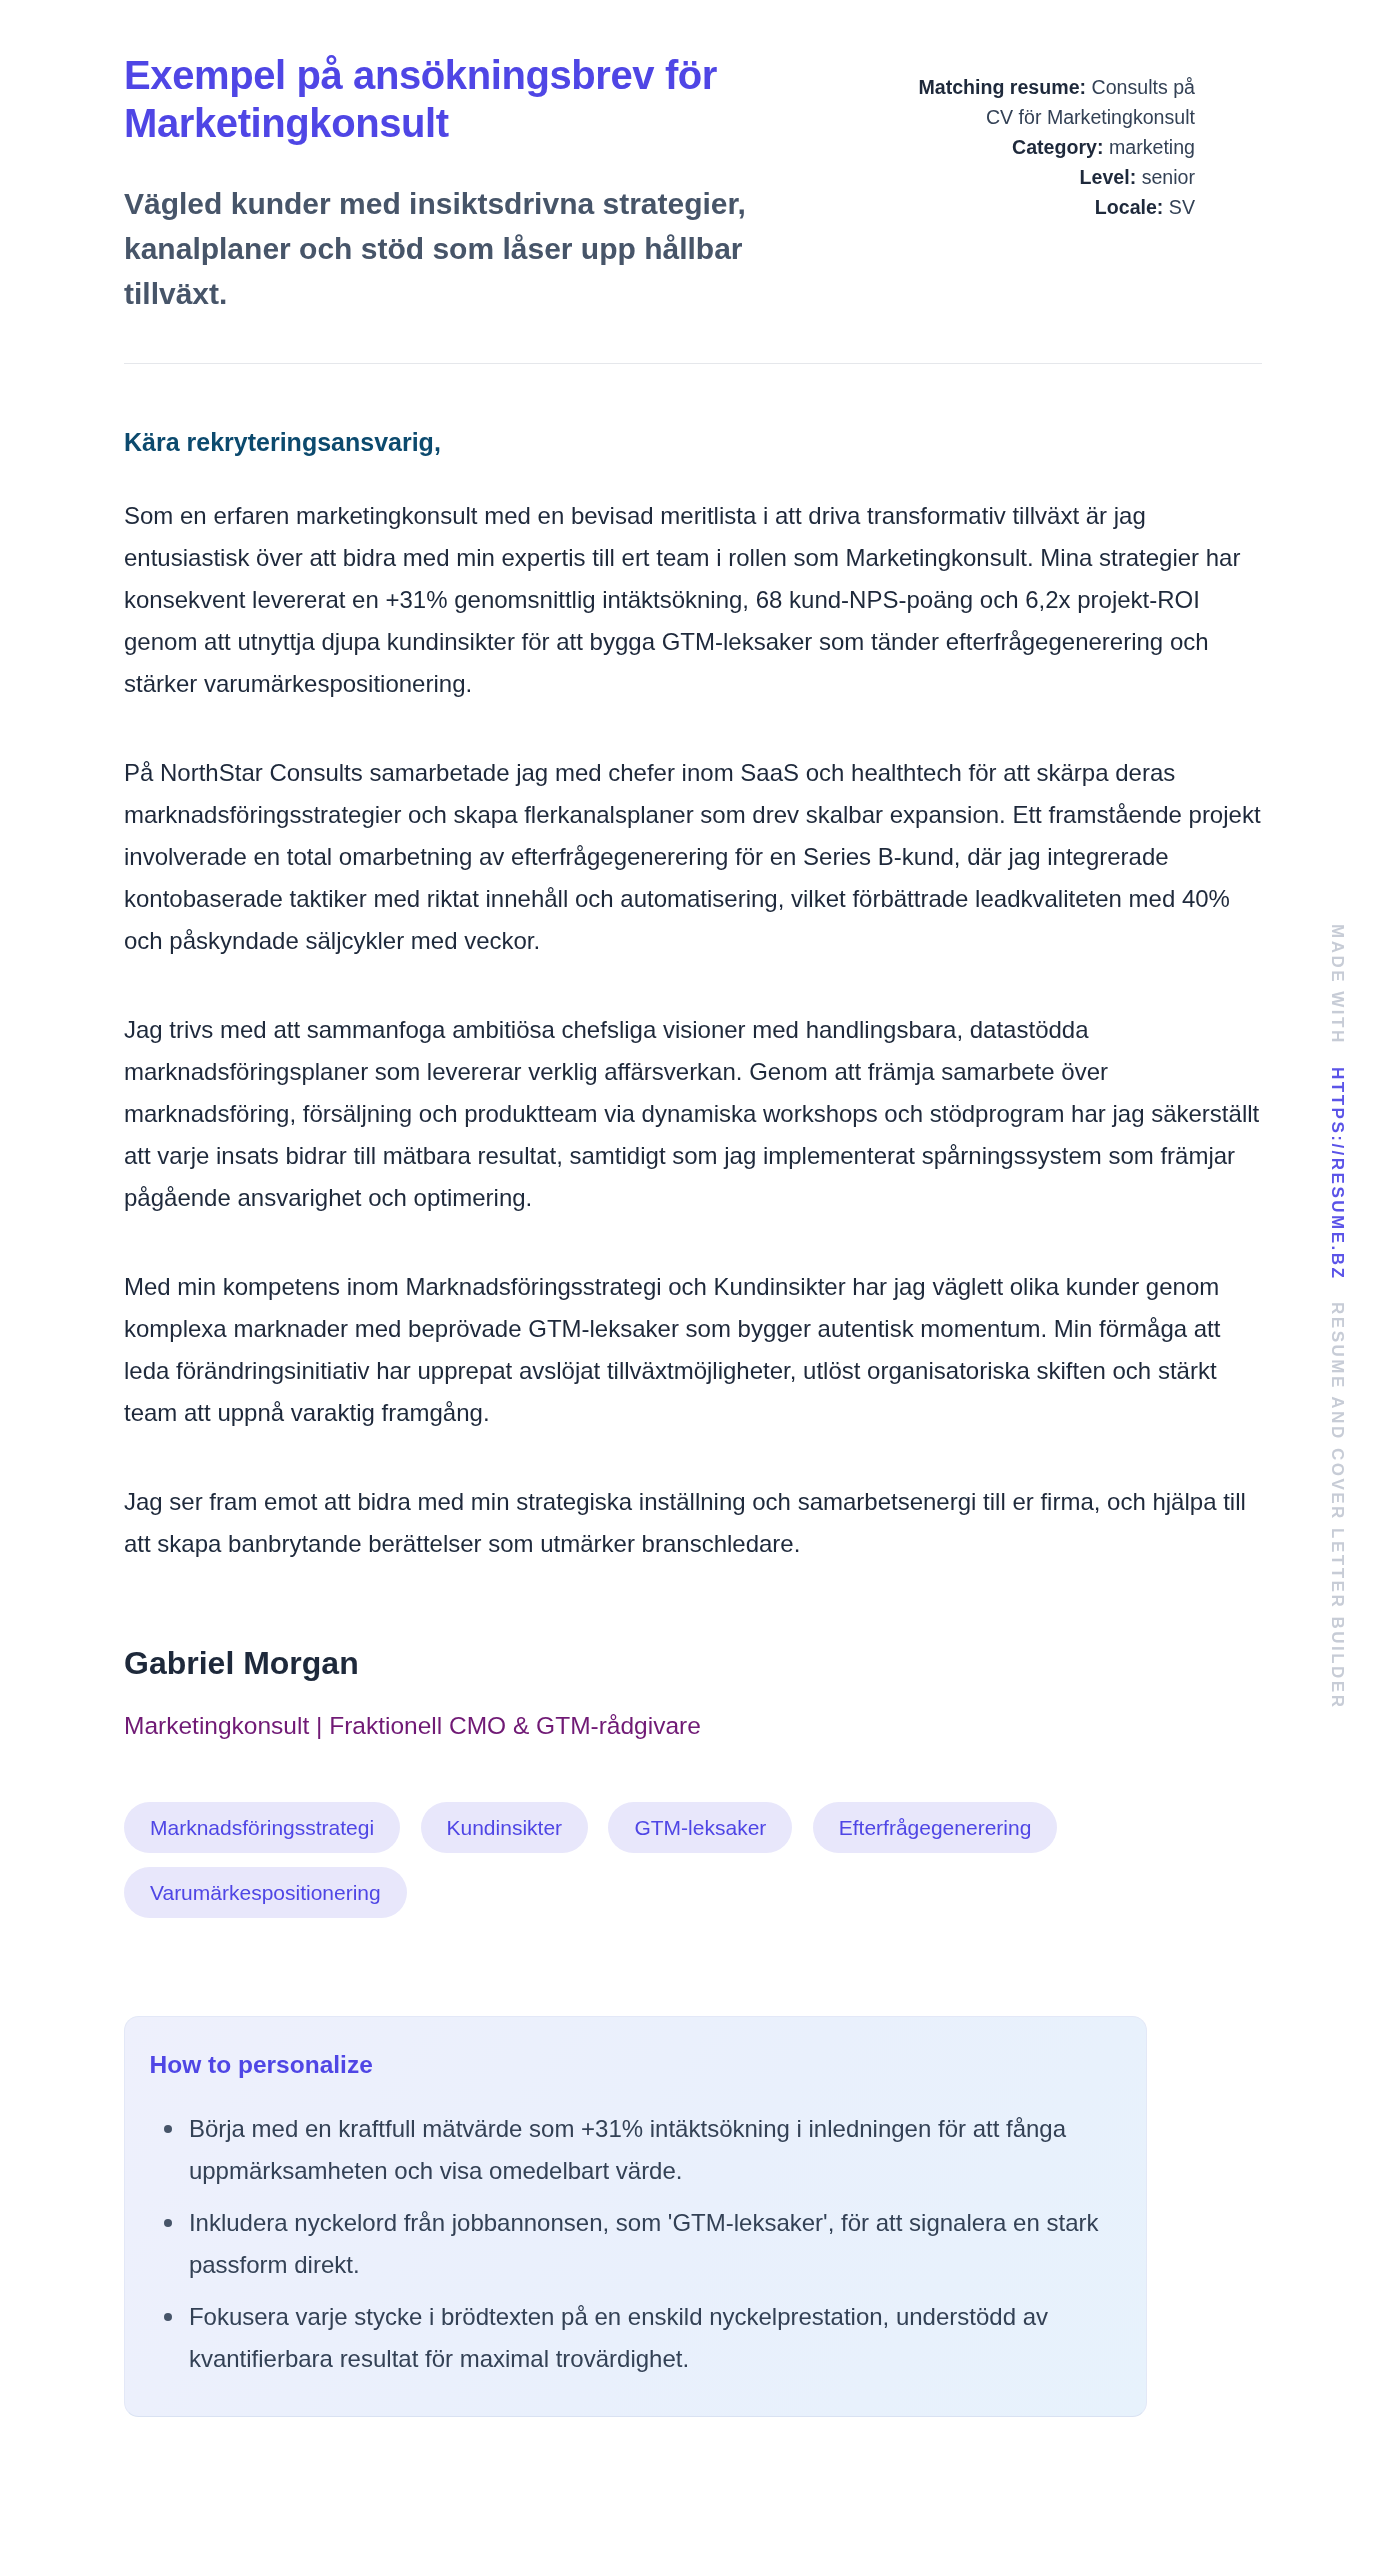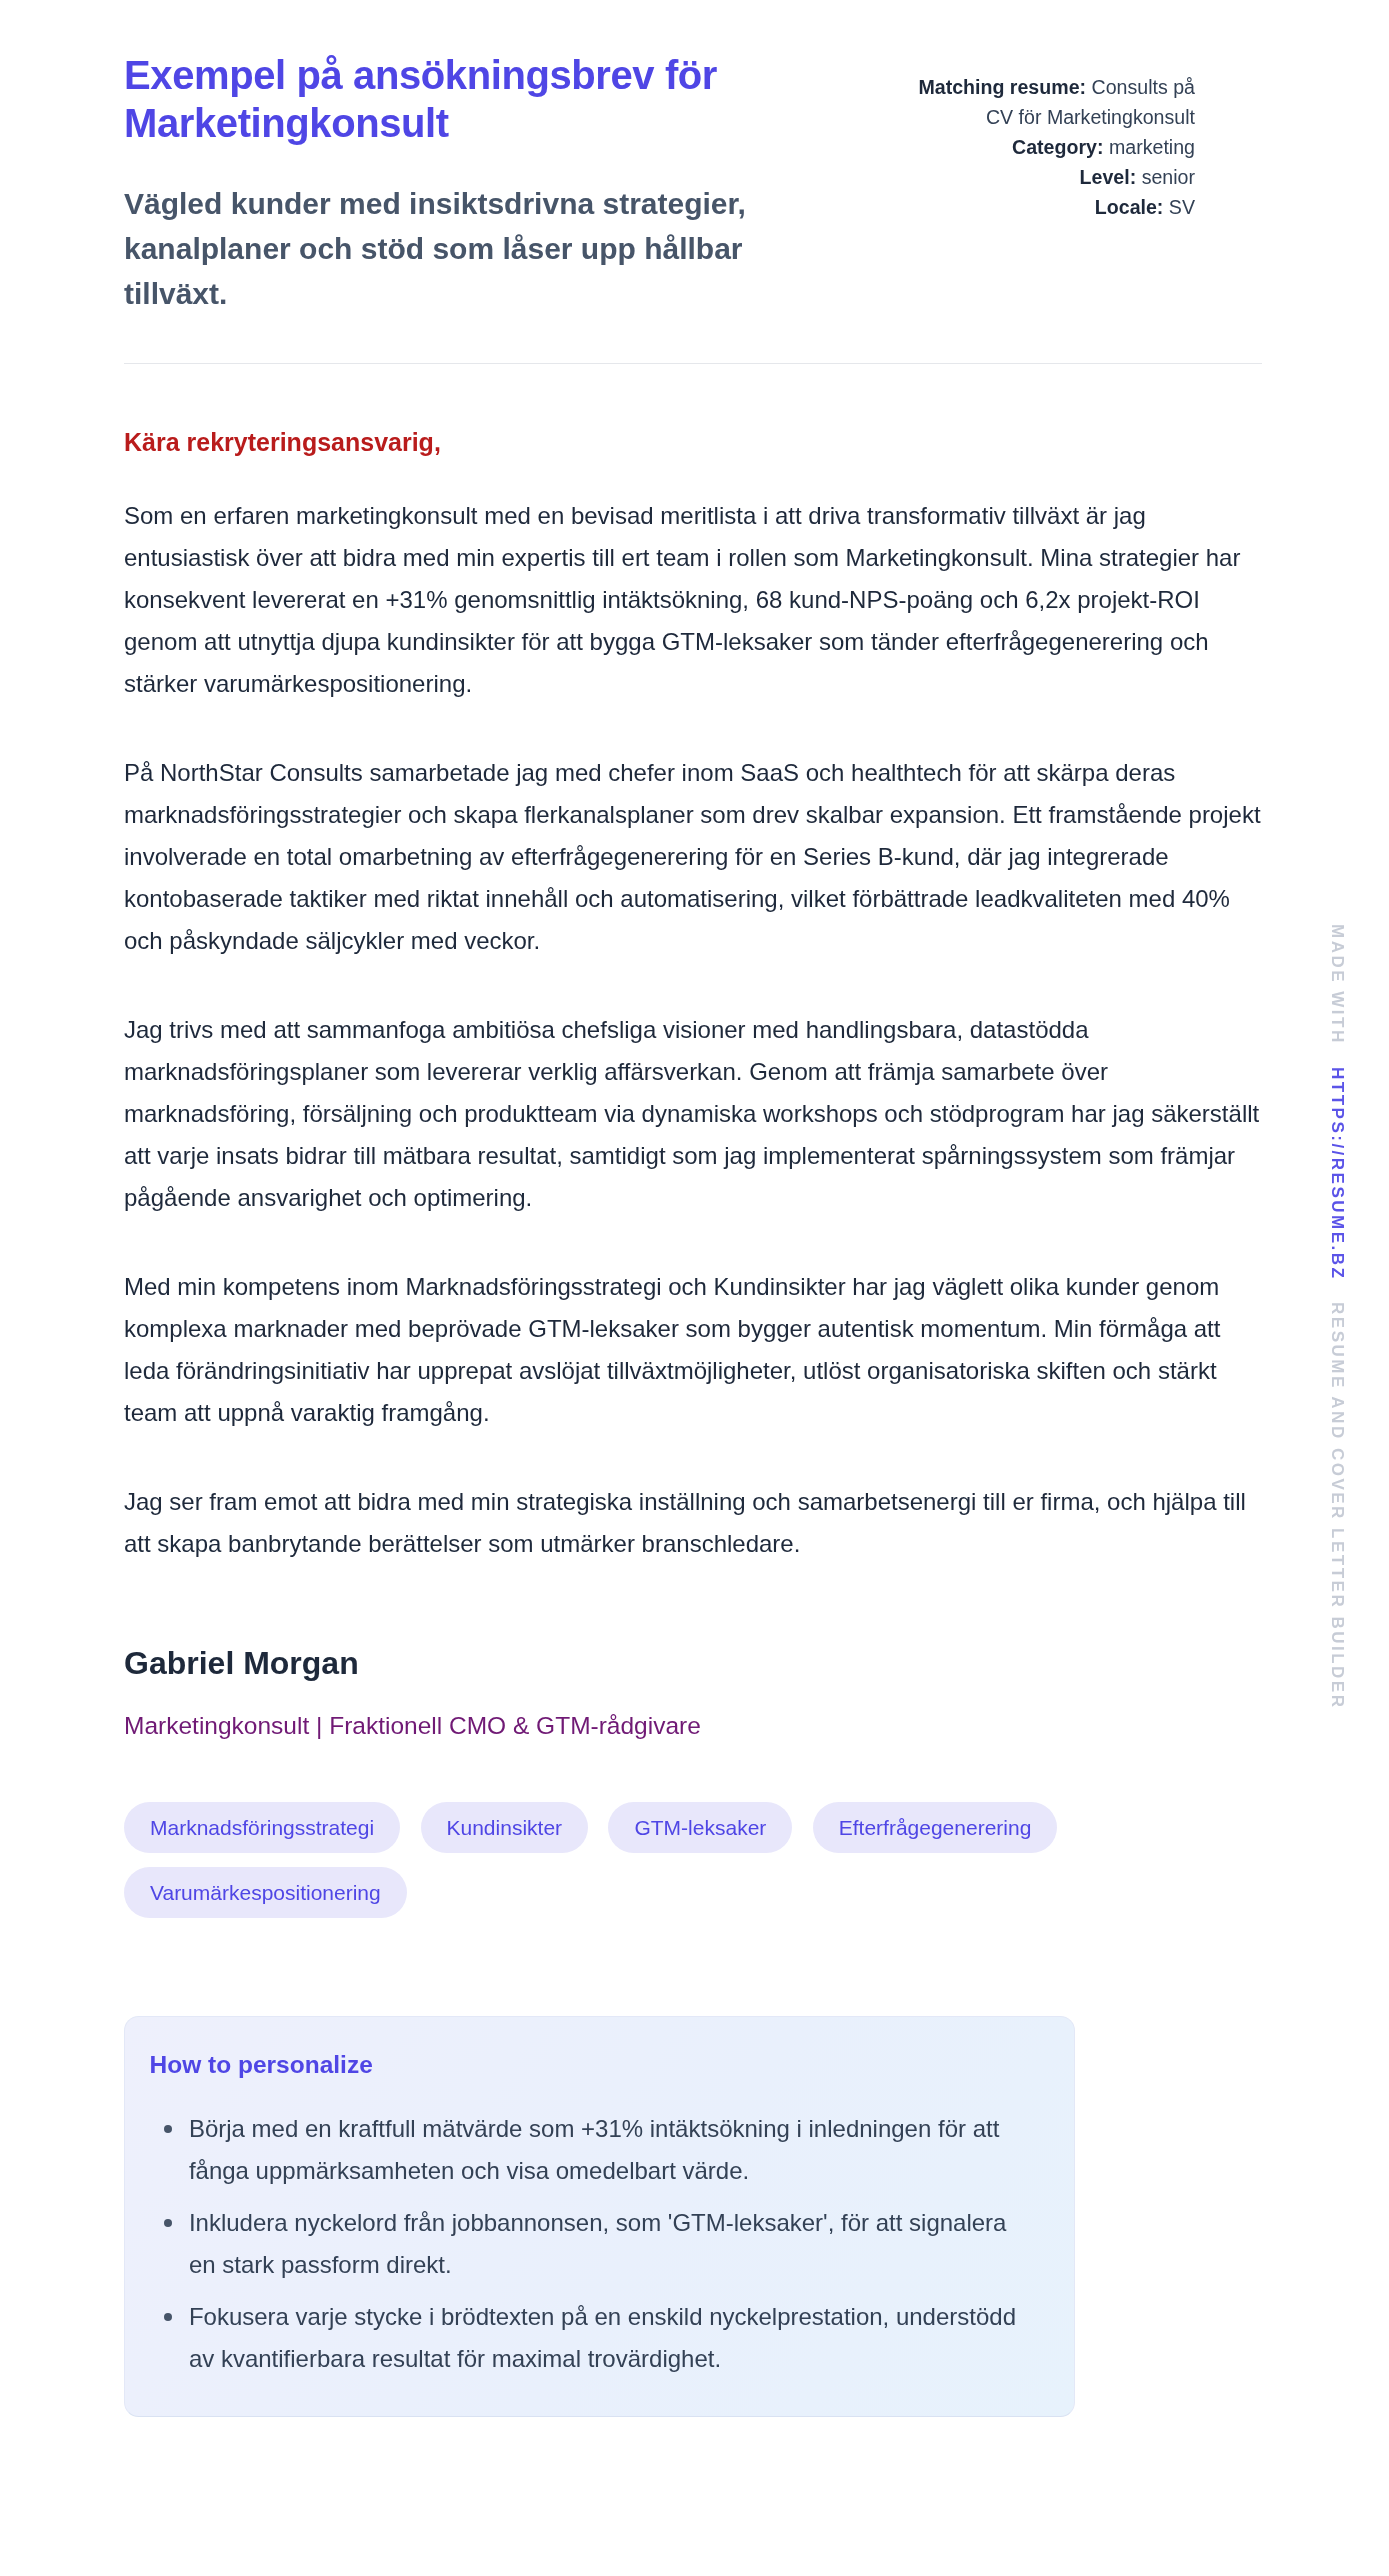--- a/index.html
+++ b/index.html
@@ -48,21 +48,21 @@
   }
   .meta .label { font-weight: 700; color: #1e293b; }
   .divider {
     border: none;
     border-top: 1.6px solid #e5e7eb;
     margin-top: 47px;
   }
   
   .greeting {
     margin-top: 64px;
-    color: #b91c1c;
+    color: #0c4a6e;
     font-size: 25px;
     font-weight: 700;
     margin-bottom: 38px;
   }
   .letter p {
     font-size: 24px;
     line-height: 42px;
     color: #1e293b;
     max-width: 1144px;
     margin-bottom: 47px;
@@ -95,21 +95,21 @@
     font-size: 21px;
     font-weight: 500;
     line-height: 25px;
     padding: 13px 26px;
     border-radius: 28px;
     white-space: nowrap;
   }
   
   .personalize {
     margin-top: 98px;
-    width: 951px;
+    width: 1023px;
     background: linear-gradient(125deg, #eef0fc 0%, #e9f0fc 55%, #e7f2fc 100%);
     border: 0.8px solid #e3e8f7;
     border-bottom-color: #d9e2f2;
     border-radius: 14.7px;
     padding: 34px 39px 36px 24.5px;
   }
   .personalize-title {
     color: #4f46e5;
     font-size: 24.5px;
     font-weight: 700;

